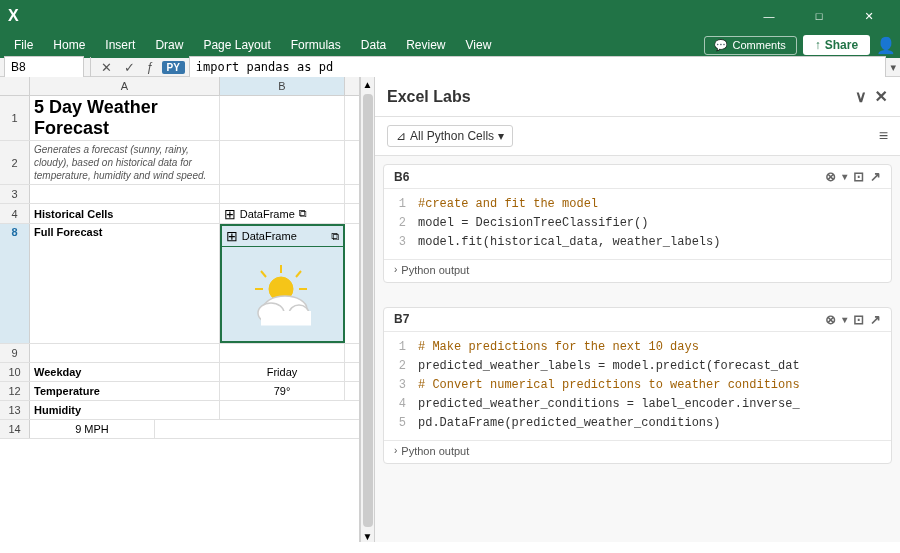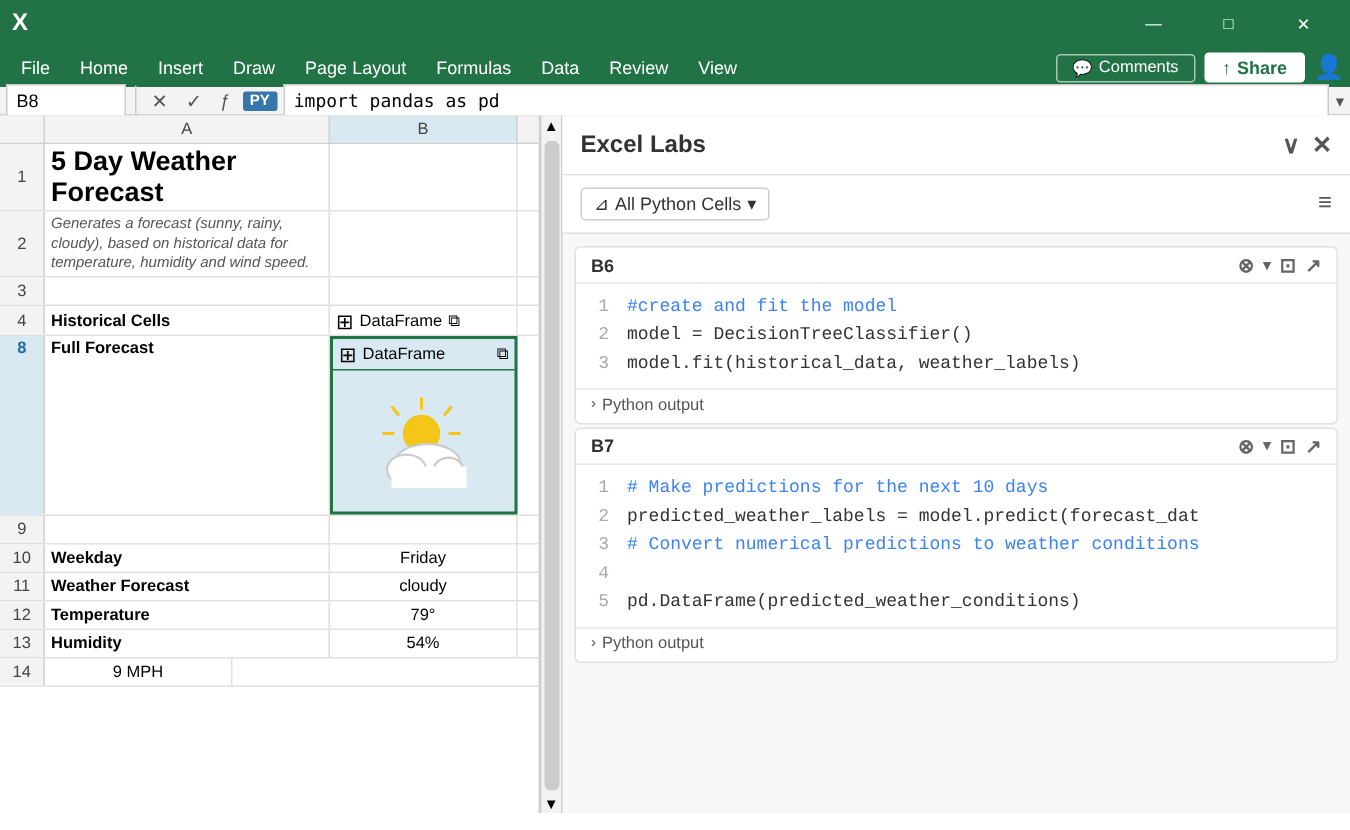--- a/index.html
+++ b/index.html
@@ -233,40 +233,40 @@
     .labs-toolbar-spacer { flex: 1; }
     .hamburger-btn { cursor: pointer; font-size: 16px; color: #555; }
 
     .labs-content { flex: 1; overflow-y: auto; padding: 8px; }
 
     
     .code-cell {
       background: white;
       border: 1px solid #e0e0e0;
       border-radius: 4px;
-      margin-bottom: 2px;
+      margin-bottom: 24px;
     }
     .code-cell-header {
       display: flex; align-items: center; padding: 4px 10px;
       border-bottom: 1px solid #e8e8e8;
       font-size: 12px; font-weight: 600; color: #333;
     }
     .code-cell-header-spacer { flex: 1; }
     .code-cell-btns { display: flex; gap: 6px; align-items: center; }
     .cc-btn { cursor: pointer; color: #666; font-size: 13px; }
 
     .code-body {
       padding: 6px 10px;
       font-family: Consolas, 'Courier New', monospace;
       font-size: 12px;
       line-height: 1.6;
     }
     .code-line { display: flex; gap: 12px; }
     .line-num { color: #aaa; width: 12px; text-align: right; flex-shrink: 0; }
-    .code-comment { color: #3b82f6; }
+    .code-comment { color: #a16207; }
     .code-text { color: #333; }
 
     .python-output {
       padding: 4px 10px 6px;
       border-top: 1px solid #e8e8e8;
       font-size: 11px; color: #555;
       display: flex; align-items: center; gap: 4px;
       cursor: pointer;
     }
     .chevron { font-size: 10px; }
@@ -413,36 +413,30 @@
         <div class="cell-a"></div>
         <div class="cell-b"></div>
       </div>
 
       <div class="sheet-row">
         <div class="row-num">10</div>
         <div class="cell-a cell-bold">Weekday</div>
         <div class="cell-b cell-center">Friday</div>
       </div>
 
-      <div class="sheet-row">
-        <div class="row-num">11</div>
-        <div class="cell-a cell-bold">Weather Forecast</div>
-        <div class="cell-b cell-center">cloudy</div>
-      </div>
 
       <div class="sheet-row">
         <div class="row-num">12</div>
         <div class="cell-a cell-bold">Temperature</div>
         <div class="cell-b cell-center">79°</div>
       </div>
 
       <div class="sheet-row">
         <div class="row-num">13</div>
         <div class="cell-a cell-bold">Humidity</div>
-        <div class="cell-b cell-center">54%</div>
       </div>
 
       <div class="sheet-row">
         <div class="row-num">14</div>
         <div class="cell-b cell-center">9 MPH</div>
       </div>
 
     </div>
   </div>
 
@@ -522,20 +516,21 @@
           <div class="code-line">
             <span class="line-num">2</span>
             <span class="code-text">predicted_weather_labels = model.predict(forecast_dat</span>
           </div>
           <div class="code-line">
             <span class="line-num">3</span>
             <span class="code-comment"># Convert numerical predictions to weather conditions</span>
           </div>
           <div class="code-line">
             <span class="line-num">4</span>
+            <span class="code-text">predicted_weather_conditions = label_encoder.inverse_</span>
           </div>
           <div class="code-line">
             <span class="line-num">5</span>
             <span class="code-text">pd.DataFrame(predicted_weather_conditions)</span>
           </div>
         </div>
         <div class="python-output">
           <span class="chevron">›</span>
           <span>Python output</span>
         </div>

